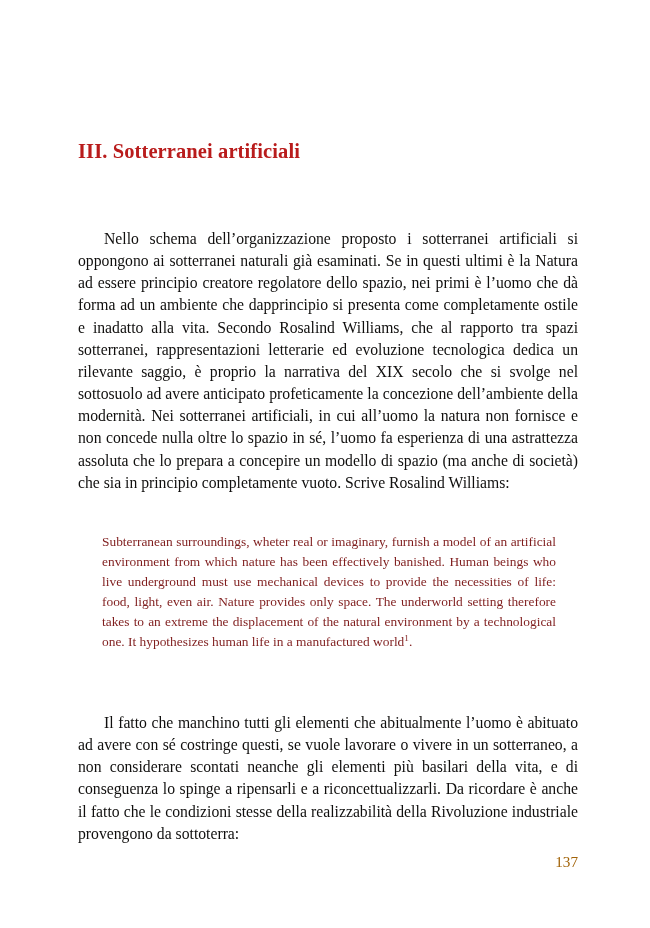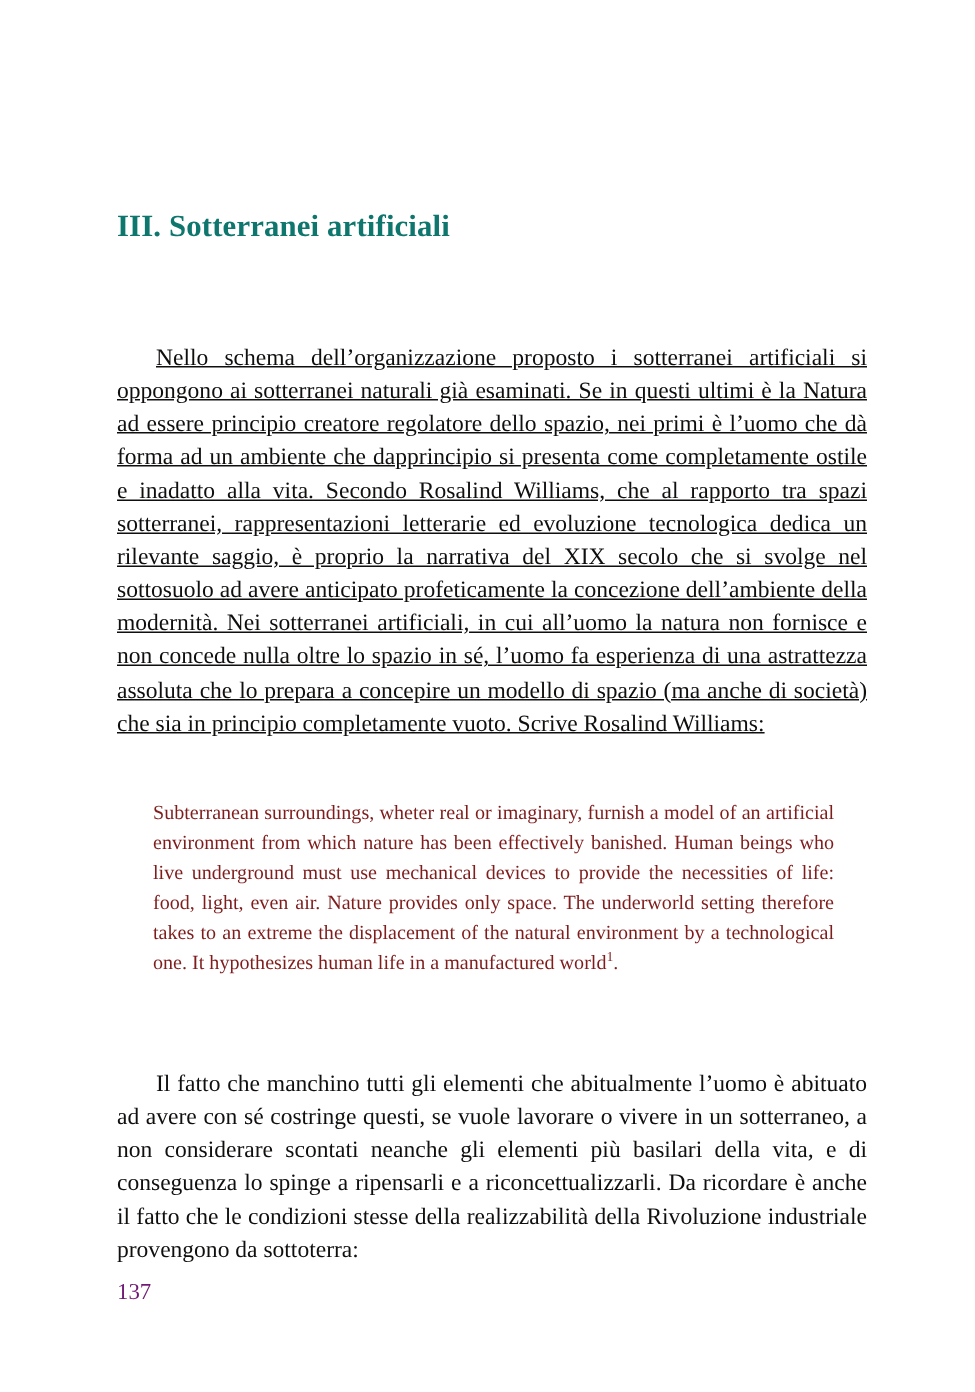--- a/index.html
+++ b/index.html
@@ -34,31 +34,30 @@
     margin: 0;
     padding: 0;
     position: absolute;
     left: 0;
     top: 138px;
     width: 500px;
     font-size: 20.5px;
     font-weight: bold;
     letter-spacing: 0.1px;
     line-height: 26px;
-    color: #0f766e;
+    color: #b91c1c;
     text-align: left;
   }
 
   
   .body-block {
     position: absolute;
     left: 0;
     top: 228px;
     width: 500px;
-    text-decoration: underline;
   }
 
   p.body-par {
     margin: 0;
     font-size: 15.7px;
     line-height: 22.15px;
     text-align: justify;
     text-justify: inter-word;
     hyphens: none;
     color: #100f0e;
@@ -98,24 +97,24 @@
     top: 712px;
     width: 500px;
   }
 
   
   .folio {
     position: absolute;
     left: 0;
     top: 852px;
     width: 500px;
-    text-align: left;
+    text-align: right;
     font-size: 15.2px;
     line-height: 20px;
-    color: #701a75;
+    color: #a16207;
   }
 </style>
 </head>
 <body>
 
 <div class="page">
 
   <div class="content">
 
     <h1 class="chapter-title">III. Sotterranei artificiali</h1>

